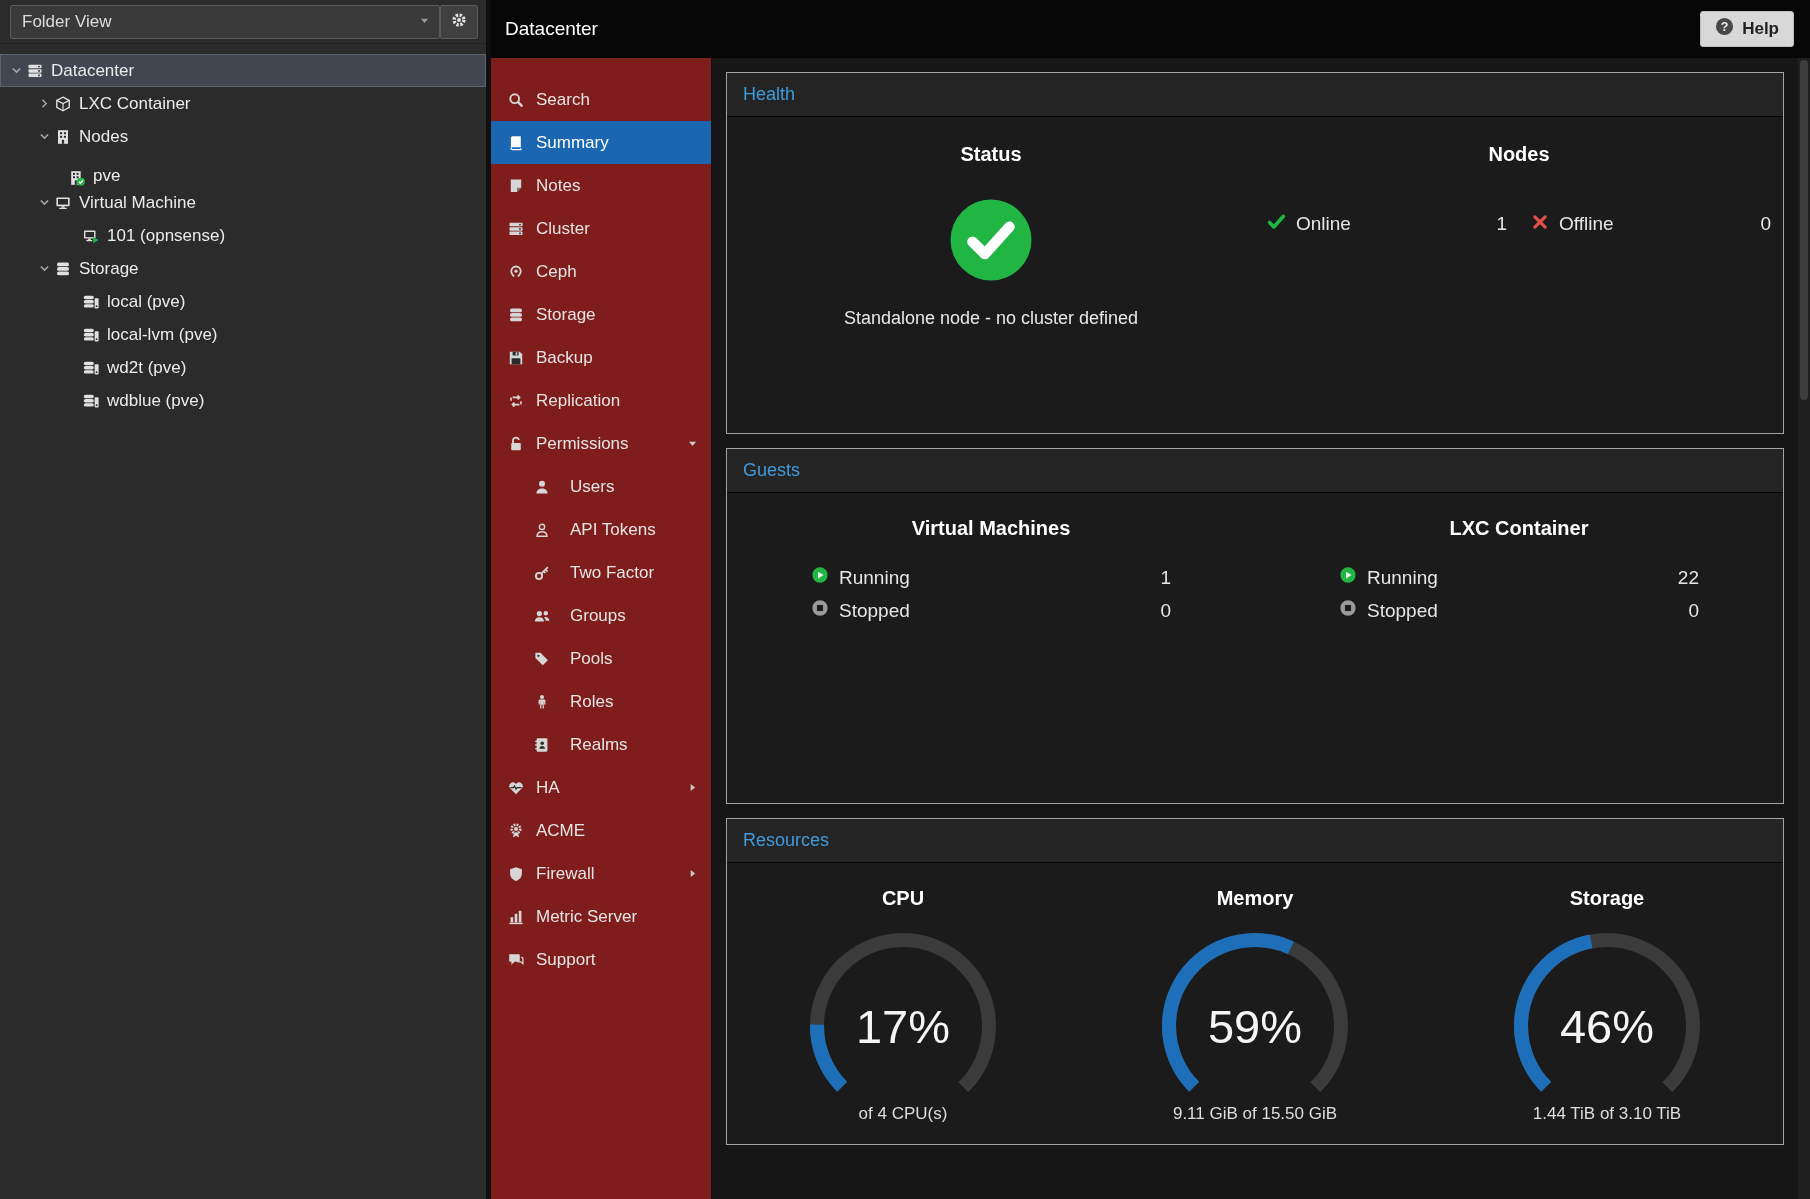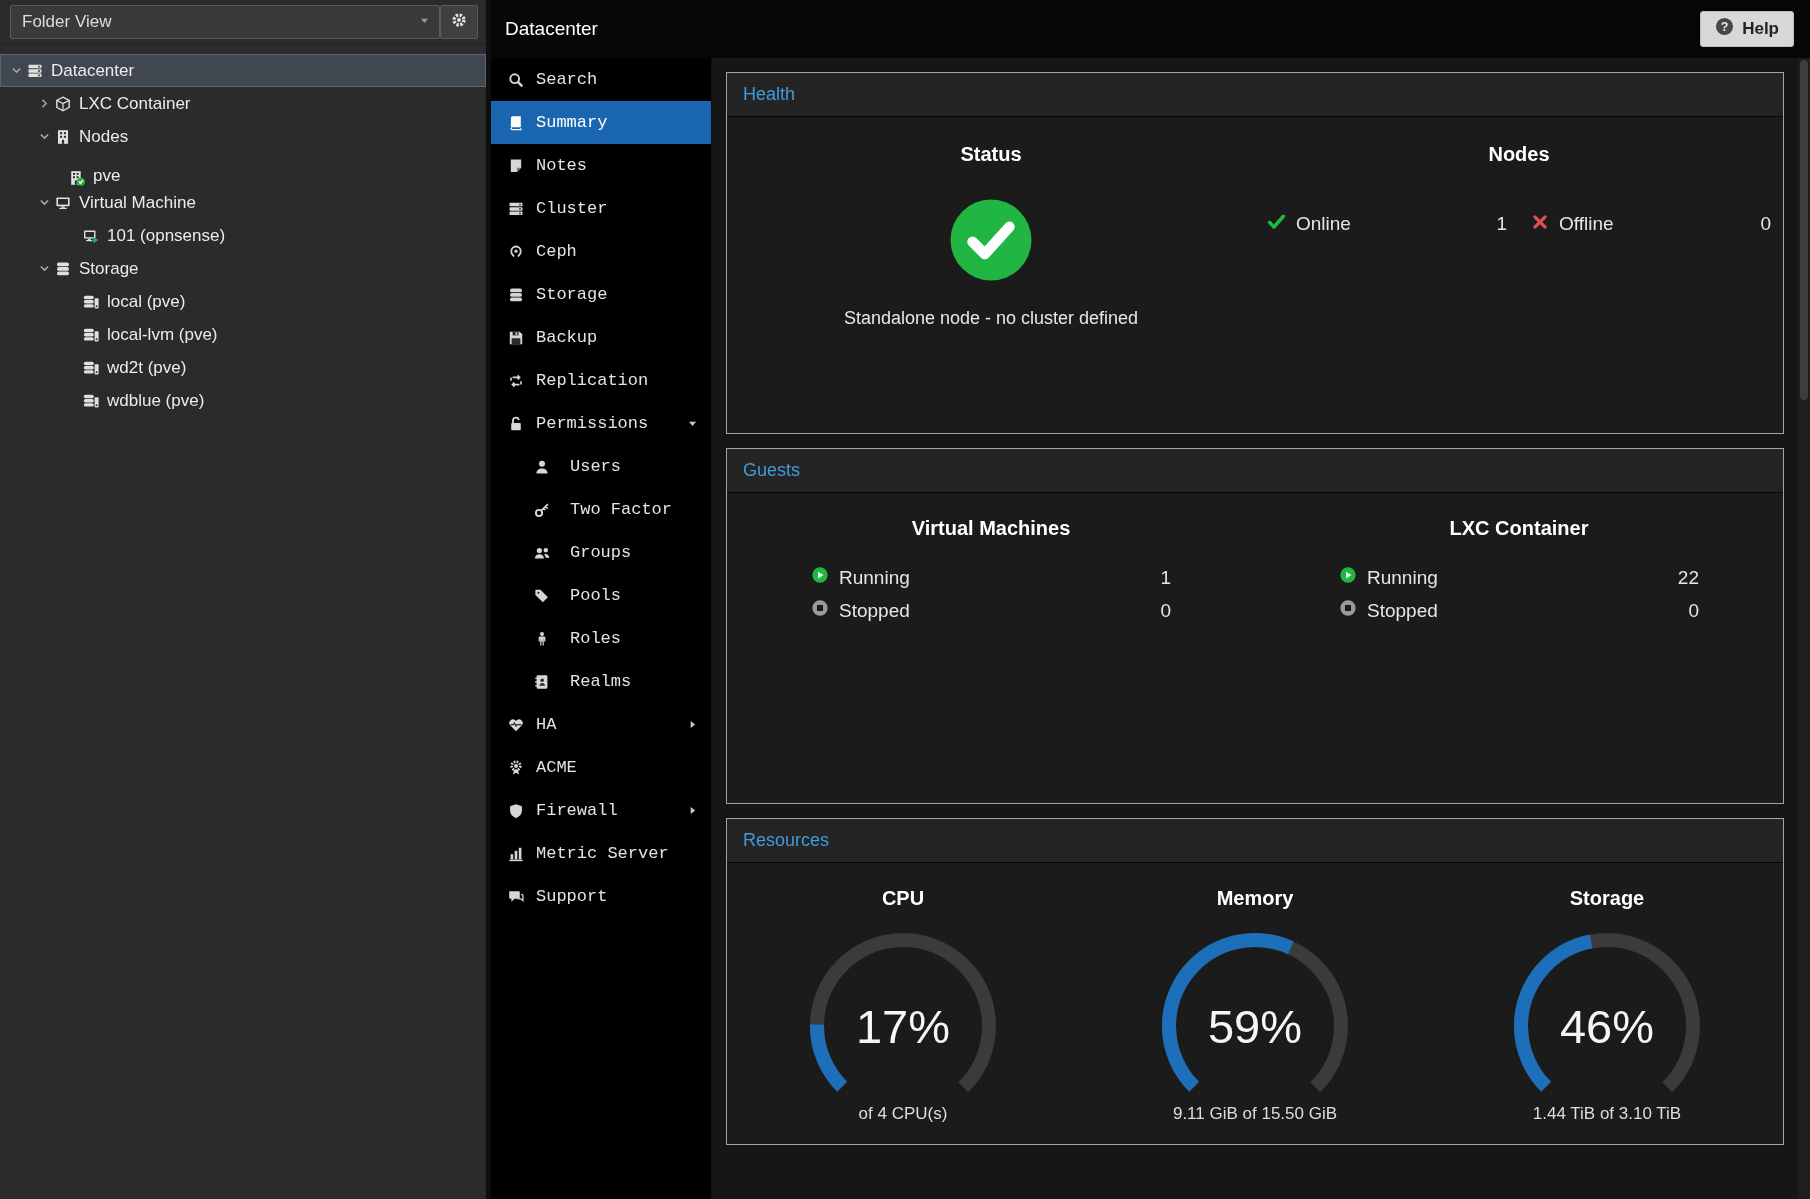--- a/index.html
+++ b/index.html
@@ -38,21 +38,21 @@
   .topbar { height:58px; background:#060606; display:flex; align-items:center; padding:0 16px 0 14px; }
   .topbar-title { font-size:19px; color:#fff; }
   .help-btn {
     margin-left:auto; background:#d8d8d8; color:#222; border:1px solid #bdbdbd; border-radius:3px;
     height:36px; padding:0 14px; display:flex; align-items:center; gap:8px;
     font-size:17px; font-weight:600; font-family:"Liberation Sans", sans-serif; cursor:pointer;
   }
   .main { flex:1; display:flex; min-height:0; position:relative; }
 
   
-  .menu { width:221px; min-width:221px; background:#000000; padding-top:0; border-right:1px solid #101010;font-family:Liberation Mono, monospace; }
+  .menu { width:221px; min-width:221px; background:#7f1d1d; padding-top:20px; border-right:1px solid #101010; }
   .menu-item { height:43px; display:flex; align-items:center; gap:11px; padding:0 12px 0 16px; color:#e4e4e4; cursor:pointer; }
   .menu-item.indent { padding-left:42px;gap:19px; }
   .menu-item.selected { background:#1a66b0; color:#fff; }
   .menu-item.focused { background:#494949; }
   .menu-item .icon { display:inline-flex; color:#d6d6d6; width:18px; justify-content:center; }
   .menu-item.selected .icon { color:#fff; }
   .menu-arrow { margin-left:auto; display:inline-flex; }
 
   
   .content { flex:1; padding:14px 26px 0 14px; overflow:hidden; }
@@ -401,20 +401,29 @@
             </span>
           </div>
           <div class="menu-item indent">
             <span class="icon">
               <svg width="16" height="16" viewBox="0 0 16 16" xmlns="http://www.w3.org/2000/svg">
                 <circle cx="8" cy="4.7" r="3" fill="currentColor"></circle>
                 <path d="M2.4 14.4c.2-3.1 2.5-4.9 5.6-4.9s5.4 1.8 5.6 4.9z" fill="currentColor"></path>
               </svg>
             </span>
             <span class="menu-label">Users</span>
+          </div>
+          <div class="menu-item indent">
+            <span class="icon">
+              <svg width="16" height="16" viewBox="0 0 16 16" xmlns="http://www.w3.org/2000/svg">
+                <circle cx="8" cy="4.9" r="2.6" fill="none" stroke="currentColor" stroke-width="1.4"></circle>
+                <path d="M3 14.2c.2-2.8 2.2-4.4 5-4.4s4.8 1.6 5 4.4z" fill="none" stroke="currentColor" stroke-width="1.4"></path>
+              </svg>
+            </span>
+            <span class="menu-label">API Tokens</span>
           </div>
           <div class="menu-item indent">
             <span class="icon">
               <svg width="16" height="16" viewBox="0 0 16 16" xmlns="http://www.w3.org/2000/svg">
                 <circle cx="5" cy="11" r="3.1" fill="none" stroke="currentColor" stroke-width="1.9"></circle>
                 <path d="M7.3 8.7 13.9 2.1M11.5 4.5l2.1 2.1M9.7 6.3l1.7 1.7" fill="none" stroke="currentColor" stroke-width="1.7"></path>
               </svg>
             </span>
             <span class="menu-label">Two Factor</span>
           </div>

